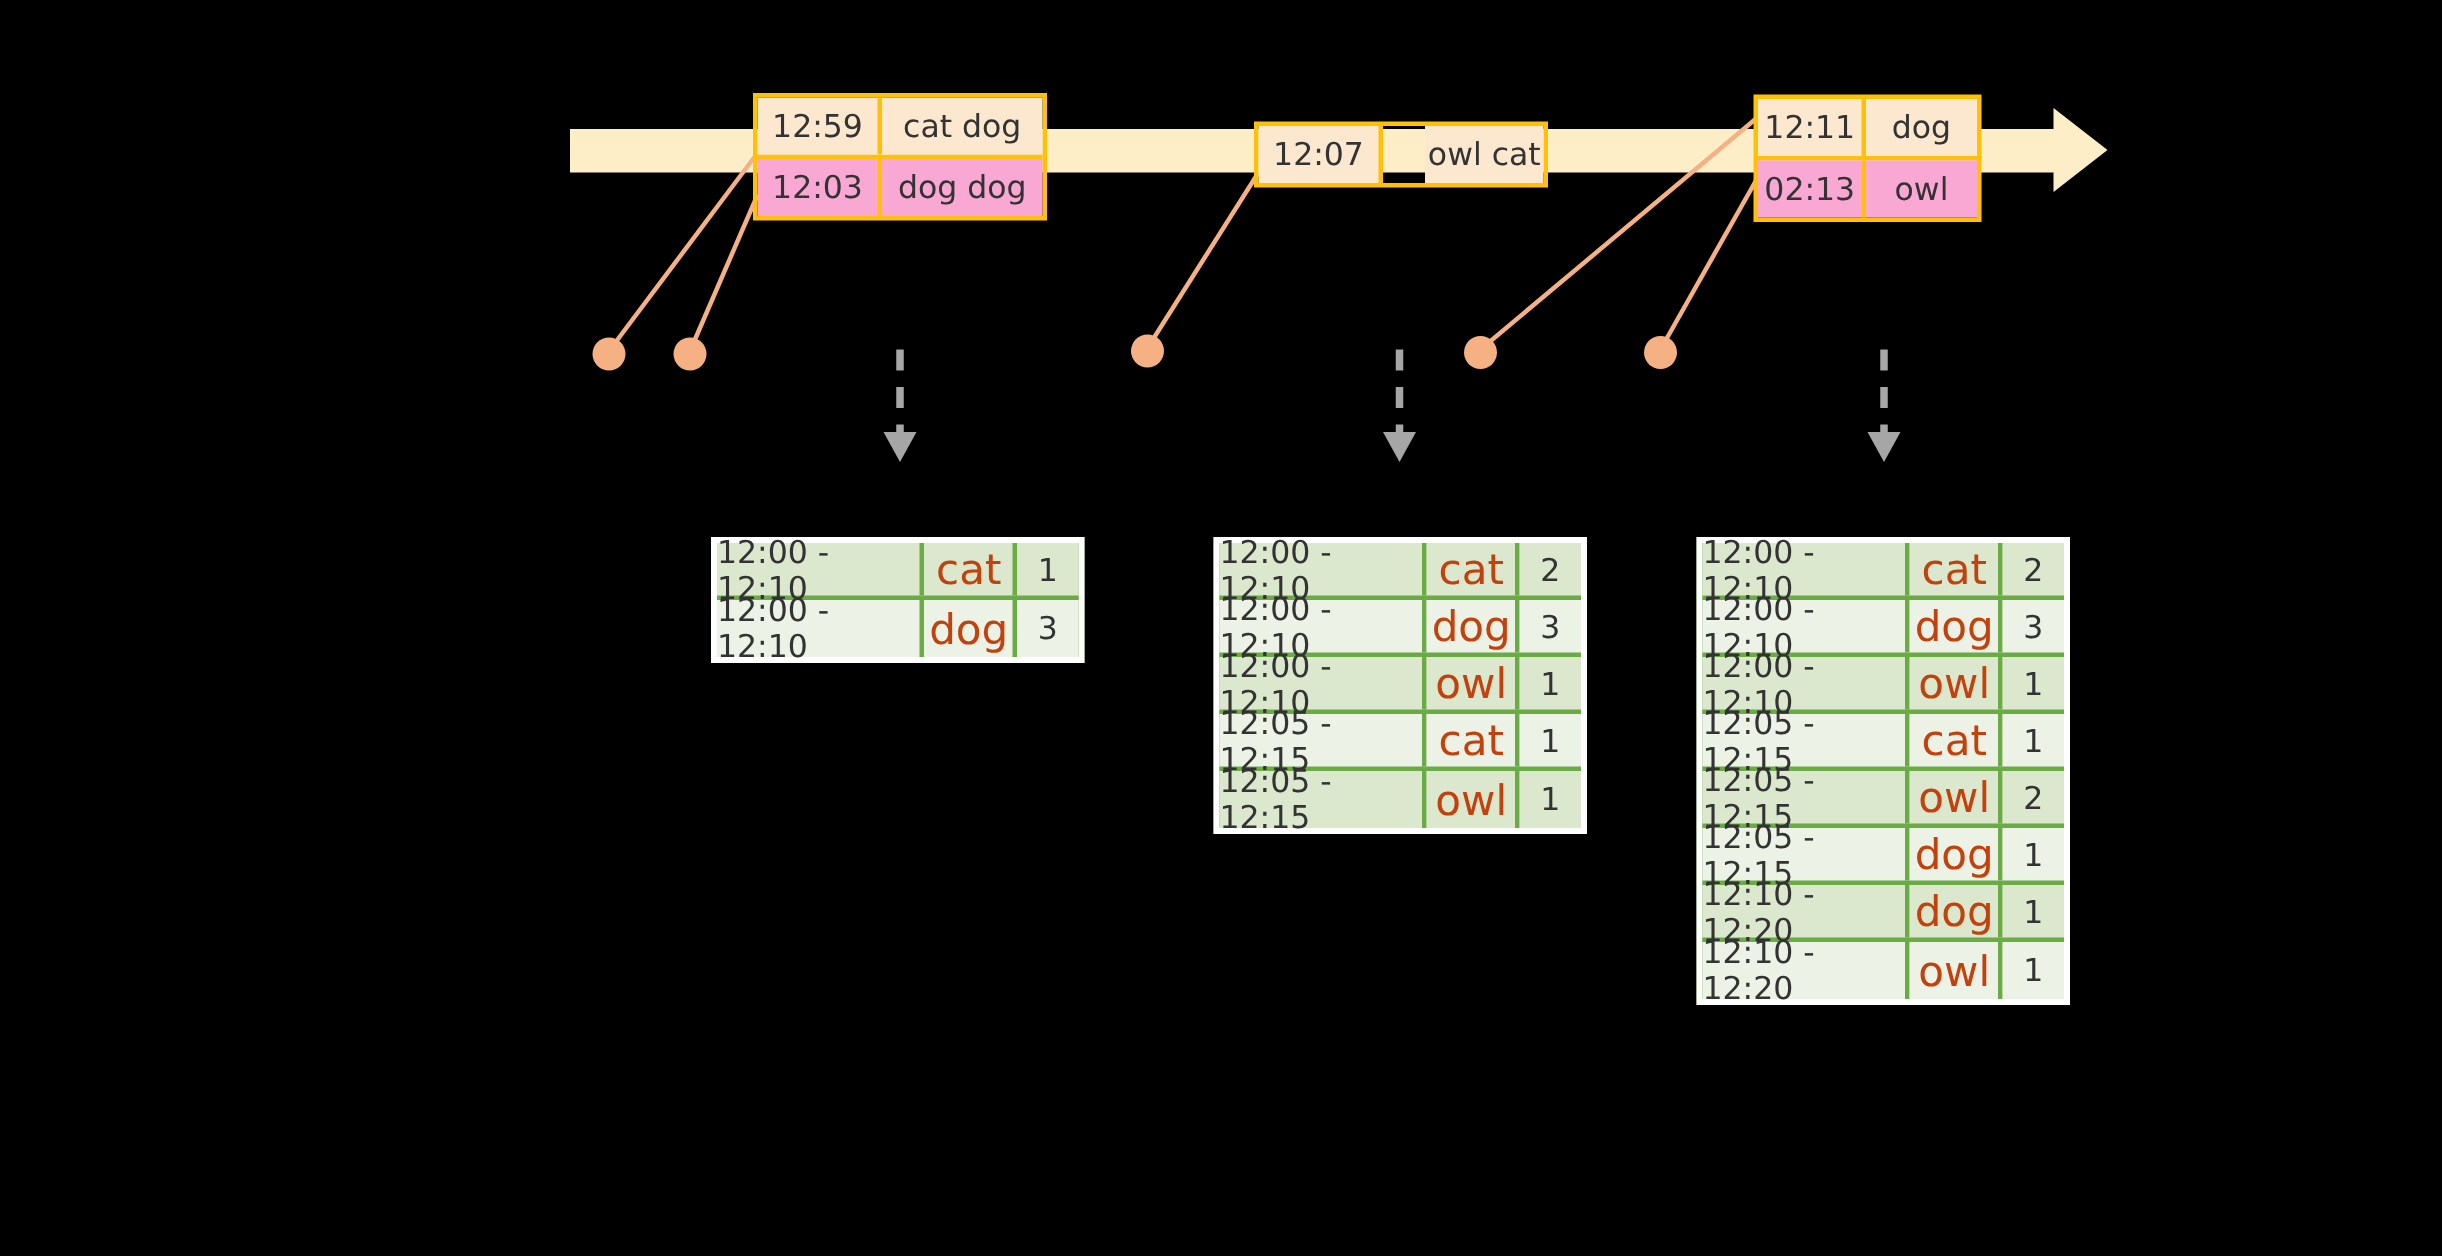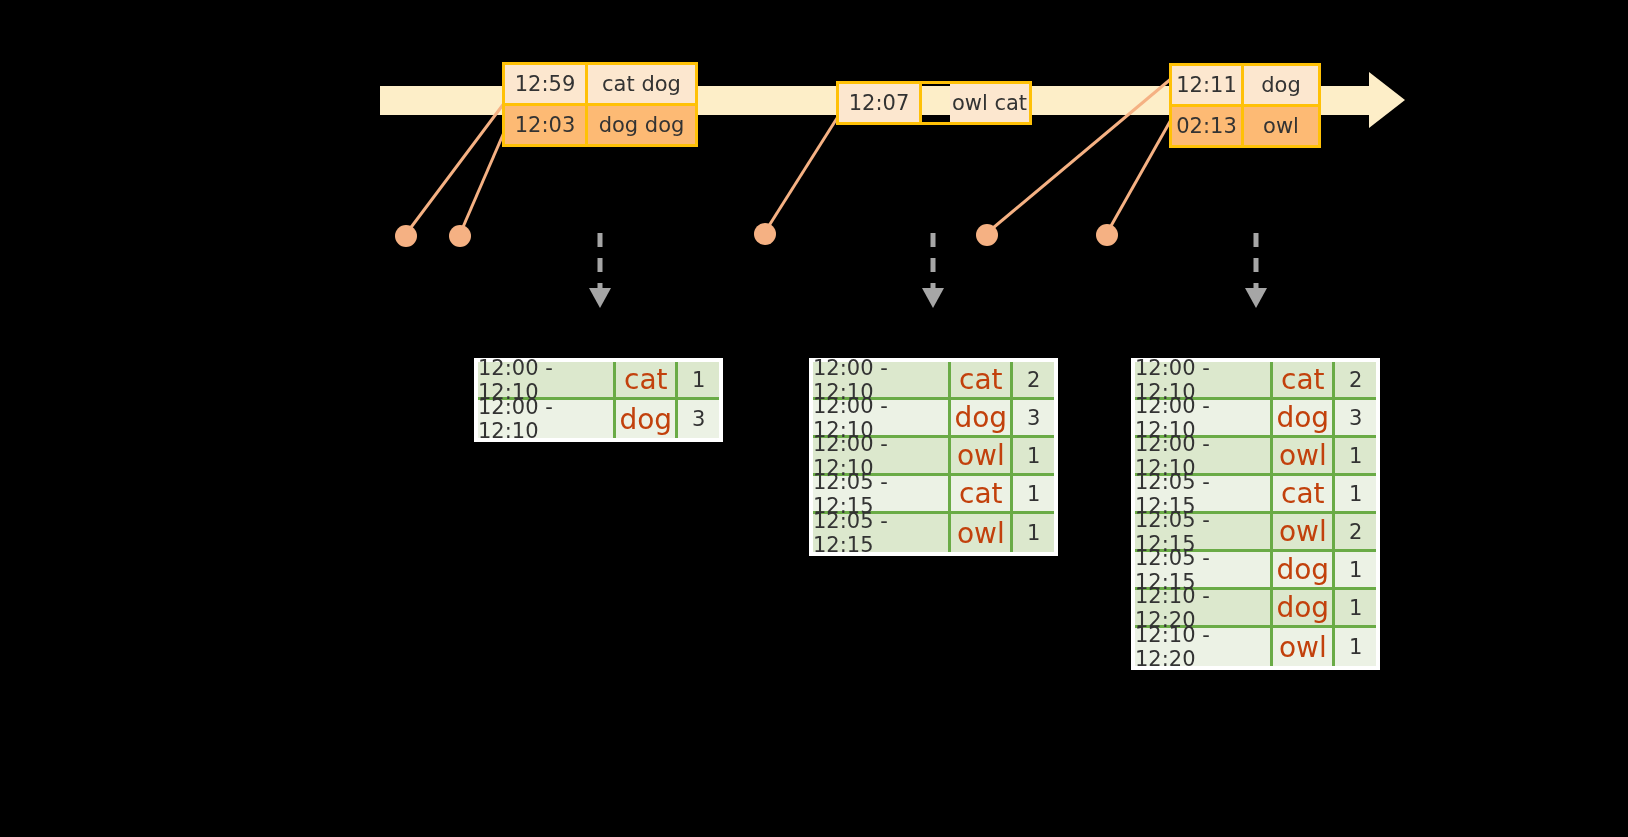--- a/index.html
+++ b/index.html
@@ -63,21 +63,21 @@
   .event-val {
     flex: 1;
     display: flex;
     align-items: center;
     justify-content: center;
     font-size: 21px;
     color: #333333;
     box-sizing: border-box;
   }
   .shade-a .event-time, .shade-a .event-val { background: #fce7cf; }
-  .shade-b .event-time, .shade-b .event-val { background: #fdba74; }
+  .shade-b .event-time, .shade-b .event-val { background: #f9a8d4; }
 
   #event-box-1 { left: 502px; top: 62px; width: 196px; }
   #event-box-1 .event-val { width: 113px; }
   #event-box-2 { left: 836px; top: 81px; width: 196px; }
   #event-box-2 .event-val { width: 113px; margin-left: 28px; }
   #event-box-3 { left: 1169px; top: 63px; width: 152px; }
   #event-box-3 .event-time { width: 72px; }
 
   
   #connectors {

